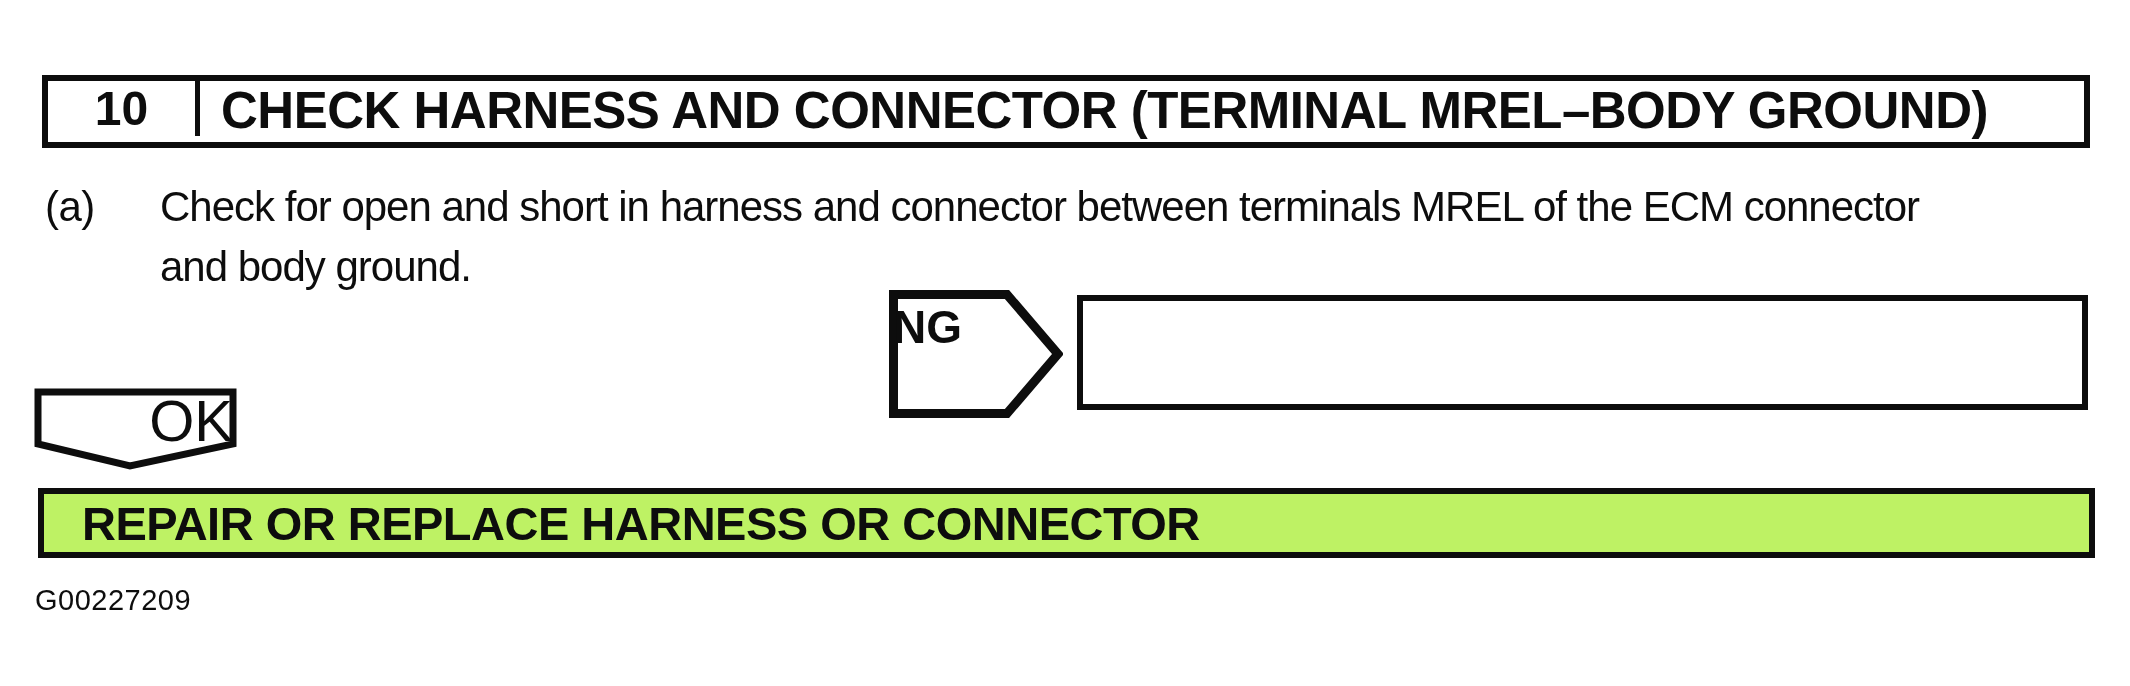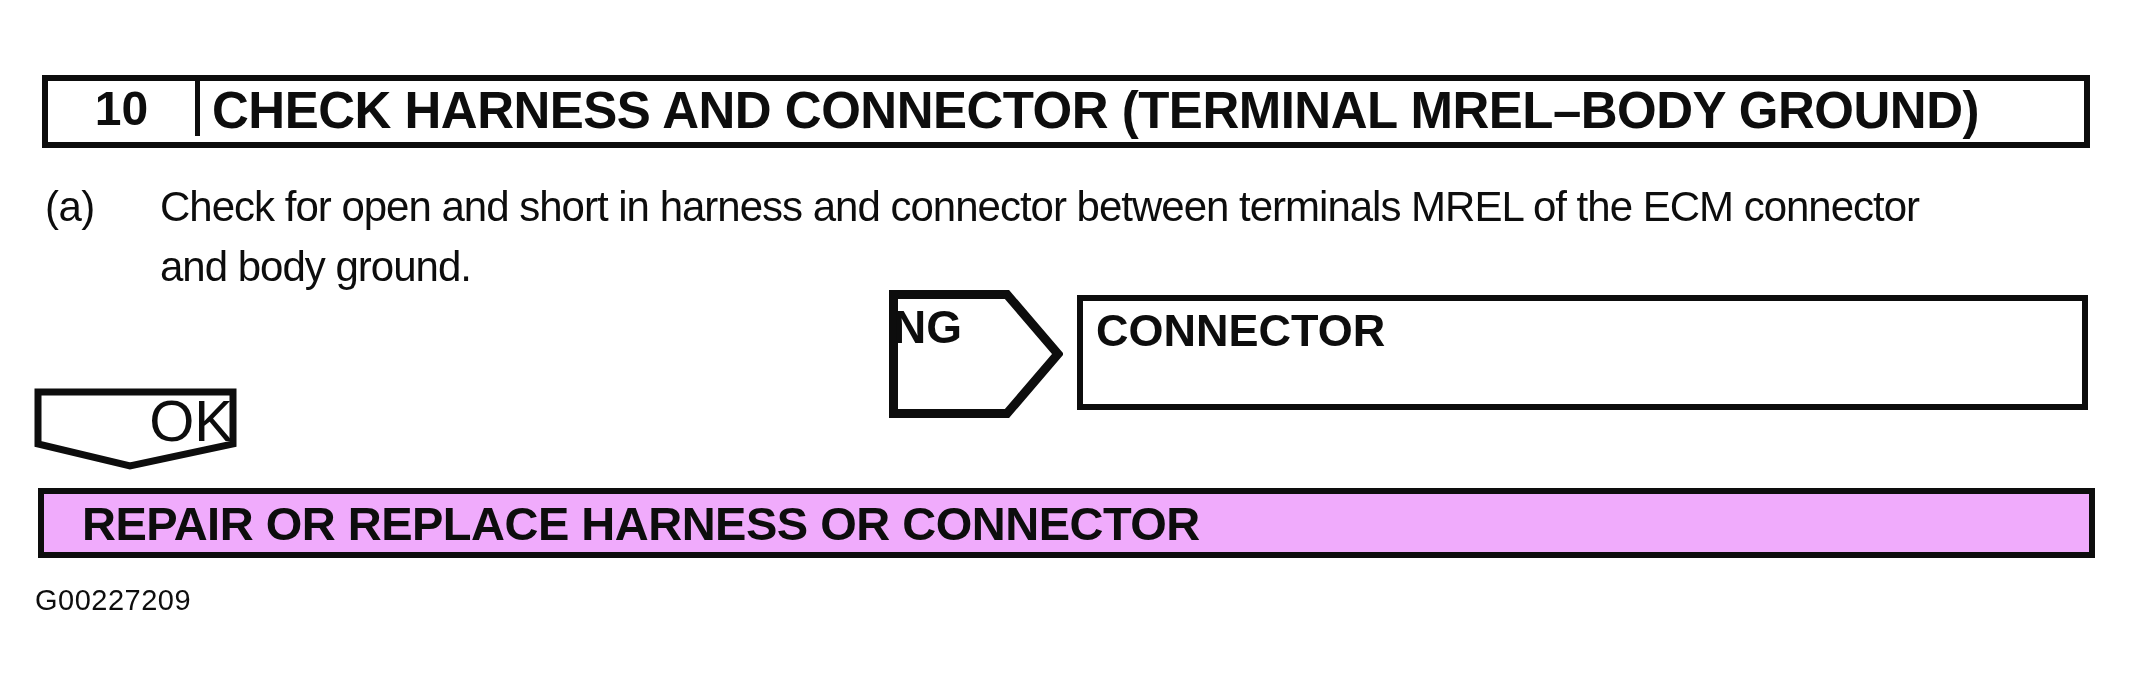--- a/index.html
+++ b/index.html
@@ -27,21 +27,21 @@
   }
   .step-number-cell {
     width: 152px;
     border-right: 5px solid #0d0d0d;
     display: flex; align-items: center; justify-content: center;
     font-size: 48px; font-weight: bold;
   }
   .step-title-cell {
     flex: 1;
     display: flex; align-items: center;
-    padding-left: 12px;
+    padding-left: 21px;
     font-size: 51px; font-weight: bold;
     letter-spacing: -0.5px;
     white-space: nowrap;
   }
 
   
   .instr-label {
     position: absolute;
     left: 45px; top: 177px;
     font-size: 42px; line-height: 60px;
@@ -101,21 +101,21 @@
   .ok-result-box {
     position: absolute;
     left: 38px; top: 488px;
     width: 2057px; height: 70px;
     border: 6px solid #0d0d0d;
     display: flex; align-items: center;
     padding-left: 38px;
     font-size: 47px; font-weight: bold;
     letter-spacing: -0.5px;
     white-space: nowrap;
-    background: #f0abfc;
+    background: #bef264;
   }
 
   
   .fig-code {
     position: absolute;
     left: 35px; top: 584px;
     font-size: 29px;
     letter-spacing: 0.5px;
   }
 </style>
@@ -134,21 +134,20 @@
     <span>Check for open and short in harness and connector between terminals MREL of the ECM connector</span>
     <span>and body ground.</span>
   </div>
 
   <svg class="ng-shape" width="174" height="128" viewBox="0 0 174 128">
     <polygon points="4.5,4.5 118,4.5 169,64 118,123.5 4.5,123.5" fill="#ffffff" stroke="#0d0d0d" stroke-width="9" stroke-linejoin="miter"></polygon>
   </svg>
   <div class="ng-label">NG</div>
 
   <div class="ng-result-box">
-    <span class="plain-line">CONNECTOR</span>
   </div>
 
   <svg class="ok-shape" width="203" height="84" viewBox="0 0 203 84">
     <polygon points="4,4 199,4 199,56 96,78 4,56" fill="#ffffff" stroke="#0d0d0d" stroke-width="7" stroke-linejoin="miter"></polygon>
   </svg>
   <div class="ok-label">OK</div>
 
   <div class="ok-result-box">
     <span>REPAIR OR REPLACE HARNESS OR CONNECTOR</span>
   </div>

